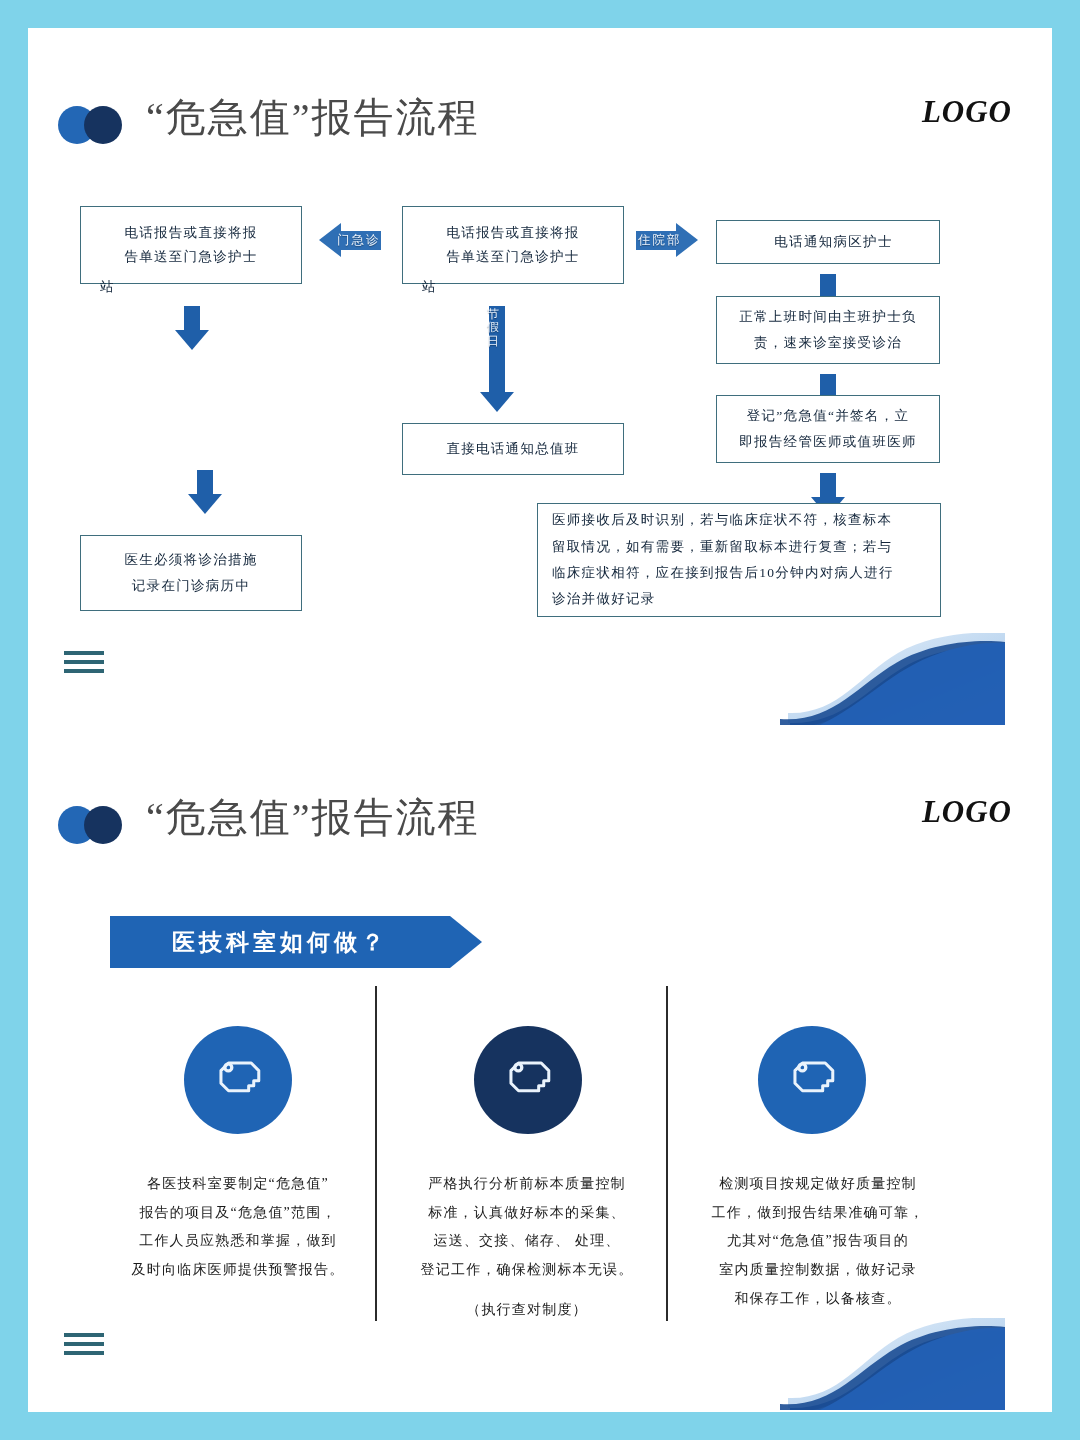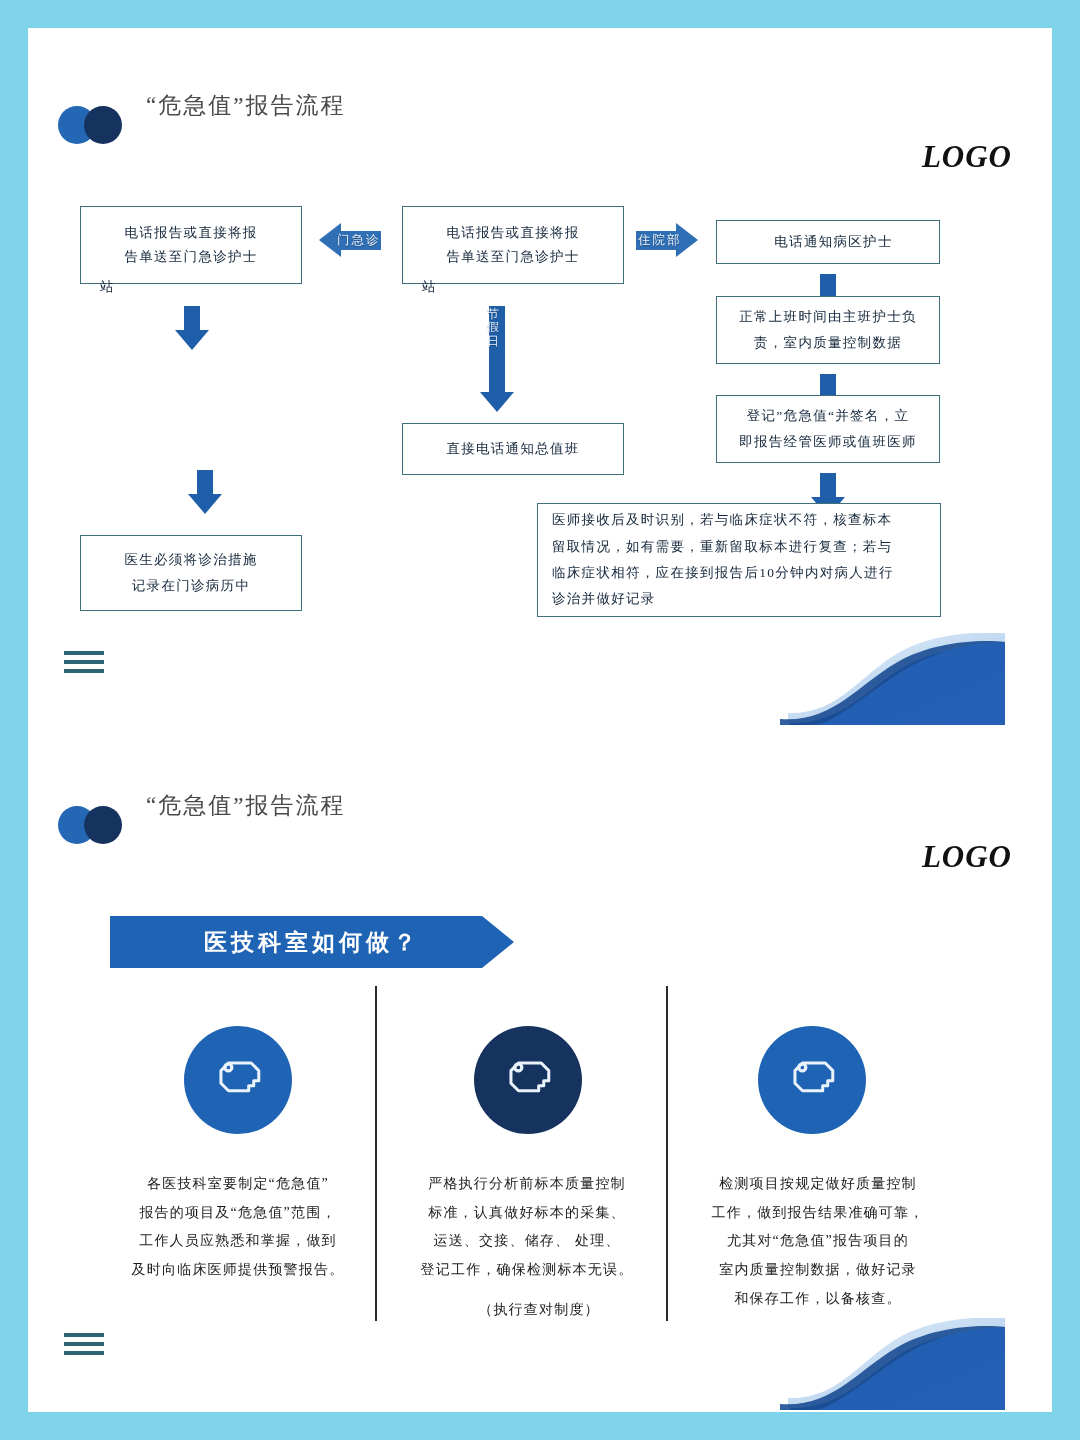--- a/index.html
+++ b/index.html
@@ -19,26 +19,26 @@
   
   .panel{position:absolute;left:0;width:1024px;}
   .pan-head{position:absolute;left:0;top:0;width:1024px;height:90px;}
   .logo-dots{position:absolute;left:30px;top:18px;width:72px;height:38px;}
   .dot{position:absolute;top:0;width:38px;height:38px;border-radius:50%;}
   .dot.light{left:0;background:#2367b5;}
   .dot.dark{left:26px;background:#16335f;}
   .pan-title{
     position:absolute;left:118px;top:2px;
     font-family:"Liberation Serif","DejaVu Serif",serif;
-    font-size:23px;color:#4a4a4a;letter-spacing:2px;white-space:nowrap;text-align:right;
+    font-size:40px;color:#4a4a4a;letter-spacing:2px;white-space:nowrap;text-align:right;
   }
   .logo-word{
     position:absolute;right:40px;top:6px;
     font-family:"Liberation Serif","DejaVu Serif",serif;
-    font-size:31px;font-style:italic;font-weight:bold;color:#111;letter-spacing:1px;margin-top:45px;
+    font-size:31px;font-style:italic;font-weight:bold;color:#111;letter-spacing:1px;
   }
 
   
   .fbox{
     position:absolute;box-sizing:border-box;
     border:1.6px solid #3f6e7d;background:#fff;
     color:#13263b;text-align:center;
     font-family:"Liberation Serif","DejaVu Serif",serif;
     font-size:13.5px;line-height:1.75;letter-spacing:1.3px;
     display:flex;align-items:center;justify-content:center;
@@ -173,21 +173,21 @@
     </div>
 
     <div class="fbox" style="left:688px;top:132px;width:224px;height:44px;padding-left:19px;">电话通知病区护士</div>
 
     <div class="arrow-down" style="left:783px;top:186px;width:34px;height:46px;">
       <span class="shaft"></span>
       <span class="head"></span>
     </div>
 
     <div class="fbox tall" style="left:688px;top:208px;width:224px;height:68px;white-space:pre-line;">正常上班时间由主班护士负
-责，室内质量控制数据</div>
+责，速来诊室接受诊治</div>
 
     <div class="arrow-down" style="left:783px;top:286px;width:34px;height:46px;">
       <span class="shaft"></span>
       <span class="head"></span>
     </div>
 
     <div class="fbox tall" style="left:688px;top:307px;width:224px;height:68px;white-space:pre-line;">登记”危急值“并签名，立
 即报告经管医师或值班医师</div>
 
     <div class="arrow-down" style="left:783px;top:385px;width:34px;height:46px;">
@@ -230,21 +230,21 @@
 
     <div class="pan-head">
       <div class="logo-dots">
         <span class="dot light"></span>
         <span class="dot dark"></span>
       </div>
       <div class="pan-title">“危急值”报告流程</div>
       <div class="logo-word">LOGO</div>
     </div>
 
-    <div class="chev" style="left:82px;top:128px;width:340px;padding-left:32px;">
+    <div class="chev" style="left:82px;top:128px;width:340px;">
       <span class="txt">医技科室如何做？</span>
       <span class="tip"></span>
     </div>
 
     <div class="vdiv" style="left:347px;top:198px;height:335px;"></div>
     <div class="vdiv" style="left:638px;top:198px;height:335px;"></div>
 
     <div class="kcircle" style="left:156px;top:238px;background:#1f64b4;">
       <svg width="62" height="62" viewBox="0 0 64 64" xmlns="http://www.w3.org/2000/svg">
         <g fill="none" stroke="#eaf3fc" stroke-width="3.4" stroke-linejoin="round" stroke-linecap="round">
@@ -263,21 +263,21 @@
         <g fill="none" stroke="#eaf3fc" stroke-width="3.4" stroke-linejoin="round" stroke-linecap="round">
           <path d="M22 8 L34 8 L52 26 L52 38 L44 46 L40 42 L36 46 L32 42 L28 46 L12 30 L12 18 Z" transform="rotate(-45 32 30) translate(2 2) scale(0.92) translate(3 3)"></path>
           <circle cx="22" cy="19" r="3.6"></circle>
         </g>
       </svg>
     </div>
     <div class="ktext" style="left:334px;top:382px;width:330px;white-space:pre-line;">严格执行分析前标本质量控制
 标准，认真做好标本的采集、
 运送、交接、储存、 处理、
 登记工作，确保检测标本无误。</div>
-    <div class="ktext" style="left:346px;top:508px;width:330px;">（执行查对制度）</div>
+    <div class="ktext" style="left:334px;top:508px;width:330px;">（执行查对制度）</div>
 
     <div class="kcircle" style="left:730px;top:238px;background:#1f64b4;">
       <svg width="62" height="62" viewBox="0 0 64 64" xmlns="http://www.w3.org/2000/svg">
         <g fill="none" stroke="#eaf3fc" stroke-width="3.4" stroke-linejoin="round" stroke-linecap="round">
           <path d="M22 8 L34 8 L52 26 L52 38 L44 46 L40 42 L36 46 L32 42 L28 46 L12 30 L12 18 Z" transform="rotate(-45 32 30) translate(2 2) scale(0.92) translate(3 3)"></path>
           <circle cx="22" cy="19" r="3.6"></circle>
         </g>
       </svg>
     </div>
     <div class="ktext" style="left:620px;top:382px;width:340px;white-space:pre-line;">检测项目按规定做好质量控制

